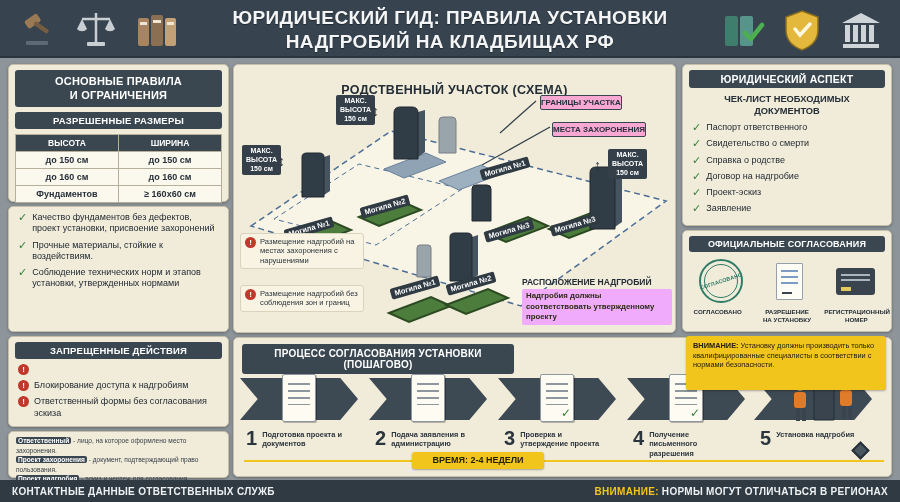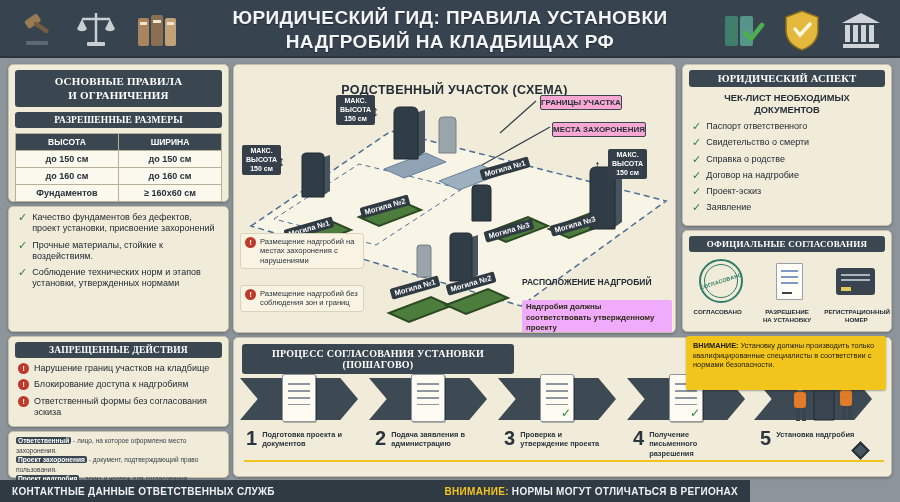--- a/index.html
+++ b/index.html
@@ -8,21 +8,21 @@
   .page { position:absolute; inset:0; }
 
   
   header { position:absolute; left:0; top:0; width:900px; height:58px; background:#37434e; border-bottom:2px solid #2a343d; }
   .hdr-title { position:absolute; left:0; right:0; top:6px; text-align:center; color:#f3f5f6; font-weight:bold; font-size:19px; line-height:1.25; letter-spacing:.4px; text-shadow:0 1px 1px rgba(0,0,0,.4); }
   .hdr-icons { position:absolute; top:8px; display:flex; gap:16px; align-items:center; }
   .hdr-icons.left { left:18px; } .hdr-icons.right { right:16px; }
 
   
   .panel { position:absolute; background:#f1ebd9; border:1px solid #c6bfab; border-radius:5px; box-shadow:0 1px 3px rgba(0,0,0,.3); }
-  .bar { background:#3a4750; color:#fff; font-weight:bold; text-align:center; border-radius:3px; margin:5px 6px; padding:3px 2px; font-size:9.5px; letter-spacing:.2px;font-family:Liberation Serif, serif; }
+  .bar { background:#3a4750; color:#fff; font-weight:bold; text-align:center; border-radius:3px; margin:5px 6px; padding:3px 2px; font-size:9.5px; letter-spacing:.2px; }
   .bar.main { font-size:11px; line-height:1.3; white-space:pre-line; padding:4px 2px; }
 
   .check-item, .ban-item { display:flex; gap:5px; margin:5px 9px; font-size:9px; color:#222b33; line-height:1.25; align-items:flex-start; }
   .check { color:#2e7d32; font-weight:bold; font-size:11px; line-height:1; flex:0 0 auto; }
   .warn-ic { flex:0 0 11px; width:11px; height:11px; border-radius:50%; background:#c0392b; color:#fff; font-size:8px; font-weight:bold; text-align:center; line-height:11px; }
 
   .sizes-grid { display:grid; grid-template-columns:1fr 1fr; gap:1px; background:#b6af9a; border:1px solid #b6af9a; margin:0 6px 6px; }
   .sizes-grid .th { background:#3a4750; color:#fff; font-size:8.5px; font-weight:bold; text-align:center; padding:3px 8px; }
   .sizes-grid .td { background:#fbf8ed; font-size:9px; font-weight:bold; color:#26303a; text-align:center; padding:3px 0; }
 
@@ -33,21 +33,21 @@
   
   #p-diagram { overflow:hidden; }
   .diag-title { text-align:center; font-weight:bold; font-size:12.5px; color:#222d36; margin-top:18px; letter-spacing:.3px; }
   .diag-svg { position:absolute; left:0; top:24px; }
   .chip-light { position:absolute; background:#f9a8d4; border:1px solid #39454f; color:#26313a; font-size:8px; font-weight:bold; padding:2px 0; border-radius:2px; white-space:nowrap; z-index:3; }
   .chip-dark { position:absolute; background:#343f49; color:#fff; font-size:7px; font-weight:bold; padding:2px 4px; border-radius:2px; text-align:center; line-height:1.25; white-space:pre-line; z-index:3; }
   .mh-arrow { position:absolute; color:#2b353e; font-size:14px; font-weight:bold; z-index:3; }
   .grave-chip { position:absolute; background:#2f3a43; color:#fff; font-size:7.5px; font-weight:bold; padding:1px 4px; border-radius:2px; transform:rotate(-16deg); white-space:nowrap; z-index:3; }
   .diag-warn { position:absolute; display:flex; gap:4px; background:#f8f3e3; border:1px solid #d9d2bd; border-radius:3px; padding:3px 4px; font-size:7.6px; color:#2c353d; line-height:1.25; z-index:3; }
   .diag-note { position:absolute; z-index:3; }
-  .note-title { font-size:8.5px; font-weight:bold; color:#222d36; margin-bottom:13px; }
+  .note-title { font-size:8.5px; font-weight:bold; color:#222d36; margin-bottom:2px; }
   .note-text { background:#f0abfc; color:#2a2a14; font-size:7.8px; font-weight:bold; padding:2px 4px; line-height:1.35; border-radius:2px; }
 
   
   #p-process .bar { position:absolute; left:8px; top:6px; width:272px; margin:0; font-size:10px; padding:4px 2px; }
   .proc-warn { position:absolute; left:452px; top:-2px; width:200px; height:54px; background:#f2c51d; border-radius:3px; padding:5px 7px; font-size:7.4px; color:#23200c; line-height:1.3; z-index:4; box-shadow:0 1px 2px rgba(0,0,0,.3); }
   .proc-warn b { font-weight:bold; }
   .step { position:absolute; top:40px; width:126px; height:90px; }
   .step-arrow { position:absolute; left:0; top:0; width:118px; height:42px; background:#3d4953;
     clip-path:polygon(0% 0%, 85% 0%, 100% 50%, 85% 100%, 0% 100%, 15% 50%); }
   .step-card { position:absolute; left:42px; top:-4px; width:34px; height:48px; background:#fdfbf2; border:1px solid #8e97a0; border-radius:2px; box-shadow:1px 1px 0 rgba(0,0,0,.25); z-index:2; }
@@ -70,21 +70,21 @@
   .stamp::after { content:""; position:absolute; inset:3px; border:1px solid #2f7d68; border-radius:50%; }
   .stamp-text { transform:rotate(-18deg); font-size:5.4px; font-weight:bold; color:#2f7d68; letter-spacing:.2px; }
   .permit-doc { position:relative; width:27px; height:37px; background:#fdfcf5; border:1px solid #97a0a8; border-radius:1px; }
   .permit-doc::before { content:""; position:absolute; left:4px; right:4px; top:6px; height:17px; background:repeating-linear-gradient(to bottom,#7d9cc3 0 2px, transparent 2px 6px); }
   .permit-doc::after { content:""; position:absolute; left:5px; right:10px; bottom:5px; height:2px; background:#39444e; }
   .reg-card { position:relative; width:39px; height:27px; background:#39444e; border-radius:3px; }
   .reg-card::before { content:""; position:absolute; left:5px; right:5px; top:6px; height:9px; background:repeating-linear-gradient(to bottom,#aab6bf 0 2px, transparent 2px 5px); }
   .reg-card::after { content:""; position:absolute; left:5px; bottom:4px; width:10px; height:4px; background:#e4c95c; }
 
   
-  footer { position:absolute; left:0; top:480px; width:750px; height:22px; background:#2f3a43; display:flex; justify-content:space-between; align-items:center; padding:0 12px; }
+  footer { position:absolute; left:0; top:480px; width:900px; height:22px; background:#2f3a43; display:flex; justify-content:space-between; align-items:center; padding:0 12px; }
   .ft-left { color:#eef1f3; font-size:10px; font-weight:bold; letter-spacing:.3px; }
   .ft-right { color:#eef1f3; font-size:10px; font-weight:bold; letter-spacing:.3px; }
   .ft-right .yl { color:#f2c51d; }
 </style>
 </head>
 <body>
 
 <div class="page">
 
   <header>
@@ -175,21 +175,20 @@
     <div class="check-item">
       <span class="check">✓</span>
       <span>Соблюдение технических норм и этапов установки, утвержденных нормами</span>
     </div>
   </section>
 
   <section class="panel" id="p-ban" style="left:8px;top:336px;width:221px;height:91px">
     <div class="bar">ЗАПРЕЩЕННЫЕ ДЕЙСТВИЯ</div>
     <div class="ban-item">
       <span class="warn-ic">!</span>
-      <span>Нарушение границ участков на кладбище</span>
     </div>
     <div class="ban-item">
       <span class="warn-ic">!</span>
       <span>Блокирование доступа к надгробиям</span>
     </div>
     <div class="ban-item">
       <span class="warn-ic">!</span>
       <span>Ответственный формы без согласования эскиза</span>
     </div>
   </section>
@@ -413,20 +412,21 @@
           <rect x="62" y="38" width="4" height="13" fill="#39444e"></rect>
           <rect x="68" y="38" width="4" height="13" fill="#39444e"></rect>
         </svg>
       </span>
       <div class="step-caption">
         <span class="step-num">5</span>
         <span class="step-label">Установка надгробия</span>
       </div>
     </div>
 
+    <div class="time-badge">ВРЕМЯ: 2-4 НЕДЕЛИ</div>
     <div class="diamond"></div>
   </section>
 
   <footer>
     <span class="ft-left">КОНТАКТНЫЕ ДАННЫЕ ОТВЕТСТВЕННЫХ СЛУЖБ</span>
     <span class="ft-right"><span class="yl">ВНИМАНИЕ:</span><span> НОРМЫ МОГУТ ОТЛИЧАТЬСЯ В РЕГИОНАХ</span></span>
   </footer>
 
 </div>
 

